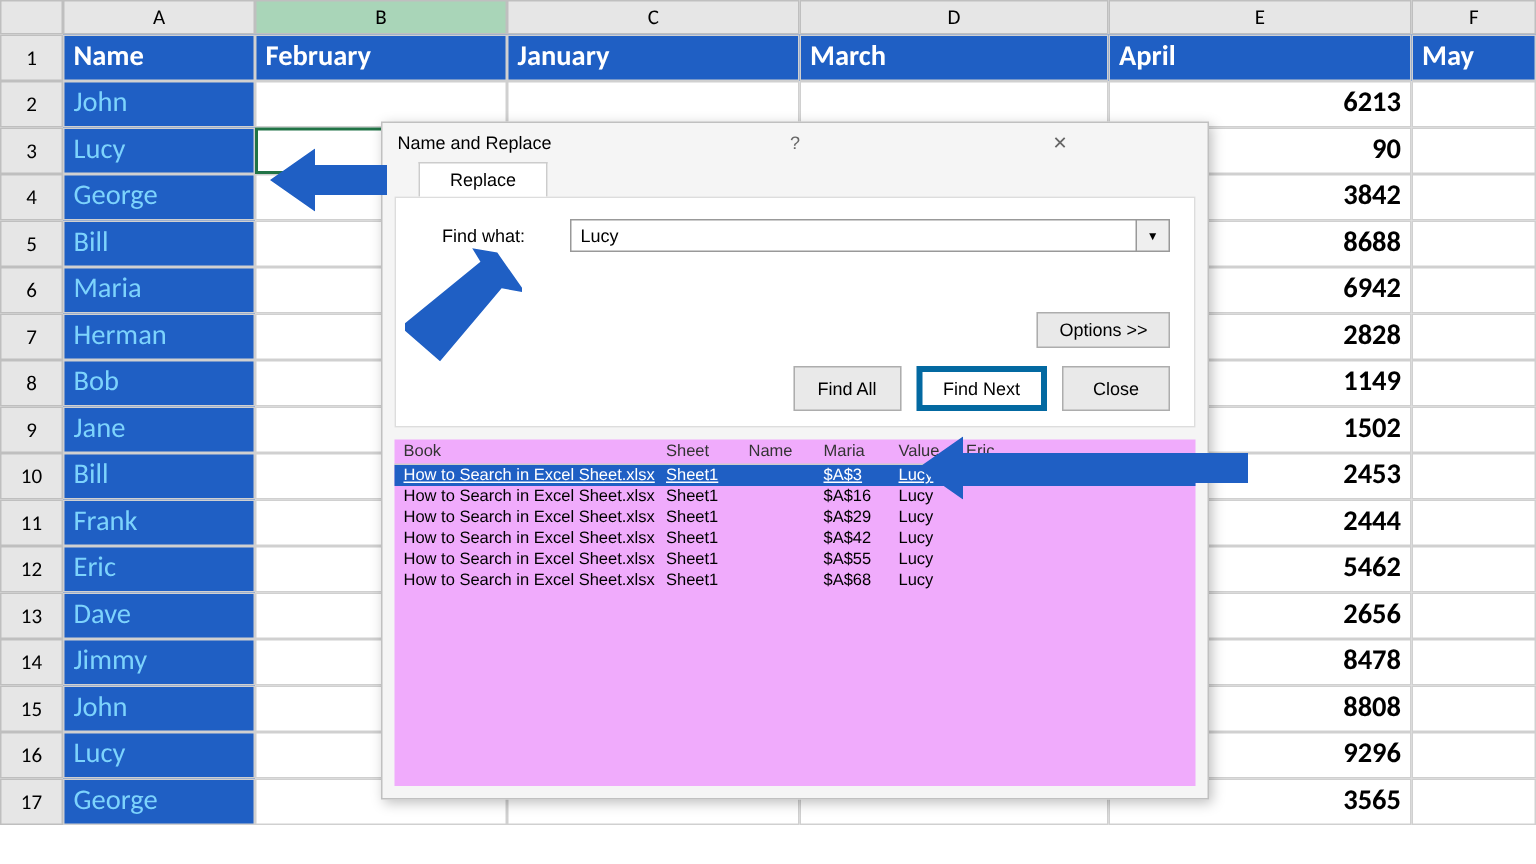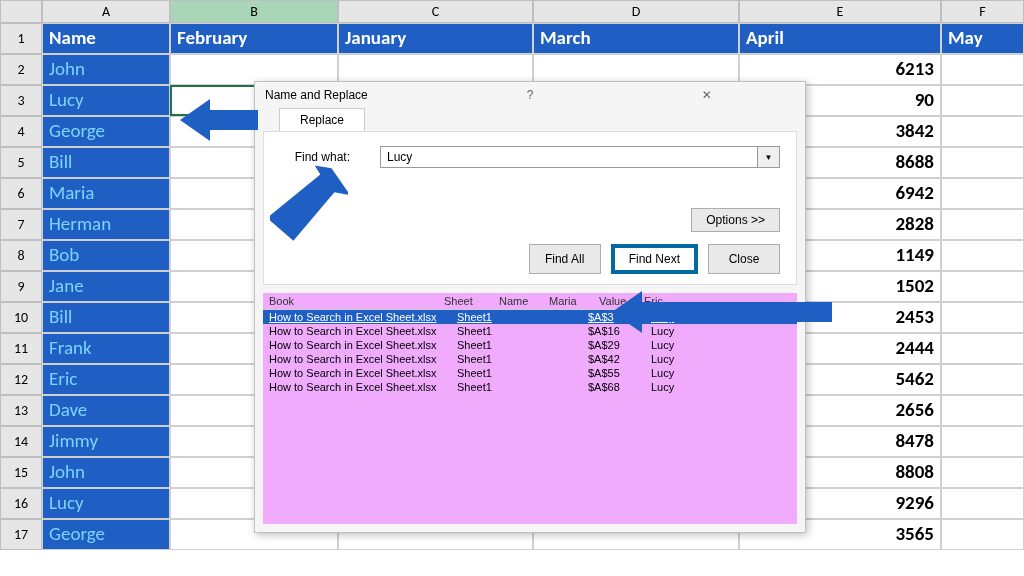--- a/index.html
+++ b/index.html
@@ -29,21 +29,21 @@
     .findrow label { width: 70px; text-align:right; }
     .findrow .inputwrap { flex:1; display:flex; }
     .findrow input { flex:1; border:1px solid #999; padding:3px 6px; font-size:12px; height:22px;}
     .findrow .dd { width:22px; border:1px solid #999; border-left:none; display:flex; align-items:center; justify-content:center; background:#efefef;}
     .optrow { text-align:right; margin-bottom:12px;}
     .btnrow { display:flex; justify-content:flex-end; gap:10px; }
     .btn { border:1px solid #adadad; background:#e9e9e9; padding:4px 14px; font-size:12px; cursor:pointer; min-width:72px;}
     .btn.primary { border:4px solid #0369a1; background:#fff;}
     .results { background:#f0abfc; margin: 0 8px 8px 8px; font-size:11px;}
     .results-hdr { display:grid; grid-template-columns: 175px 55px 50px 50px 45px 60px; border-bottom:1px solid #ccc; padding: 2px 6px; color:#333;}
-    .results-row { display:grid; grid-template-columns: 175px 55px 50px 50px 45px 60px; padding: 1px 6px; gap: 13px; }
+    .results-row { display:grid; grid-template-columns: 175px 55px 50px 50px 45px 60px; padding: 1px 6px; }
     .results-row.sel { background:#1f5fc4; color:#fff; }
     .results-row.sel span { text-decoration: underline; }
     .results-pad { height: 130px; }
     .chev { font-size:8px; }
   </style>
 </head>
 <body>
 
 <div class="sheet">
   <div class="colhdr"></div>

